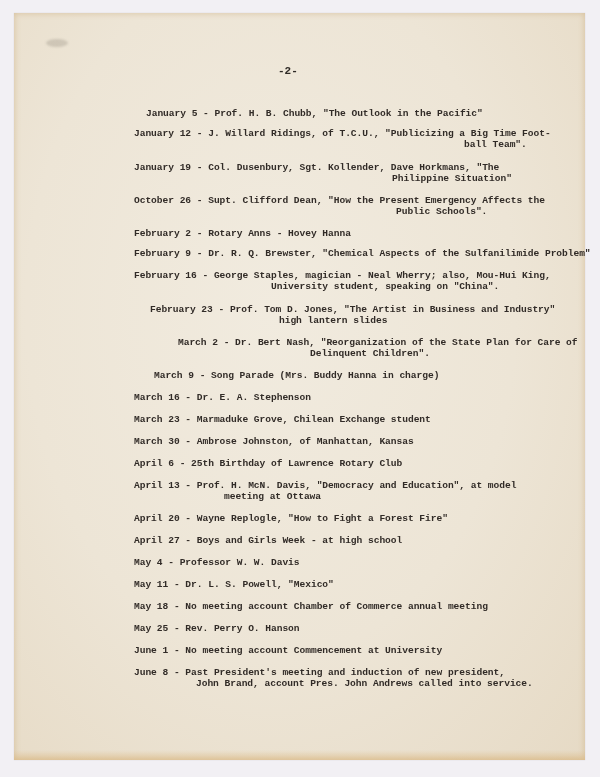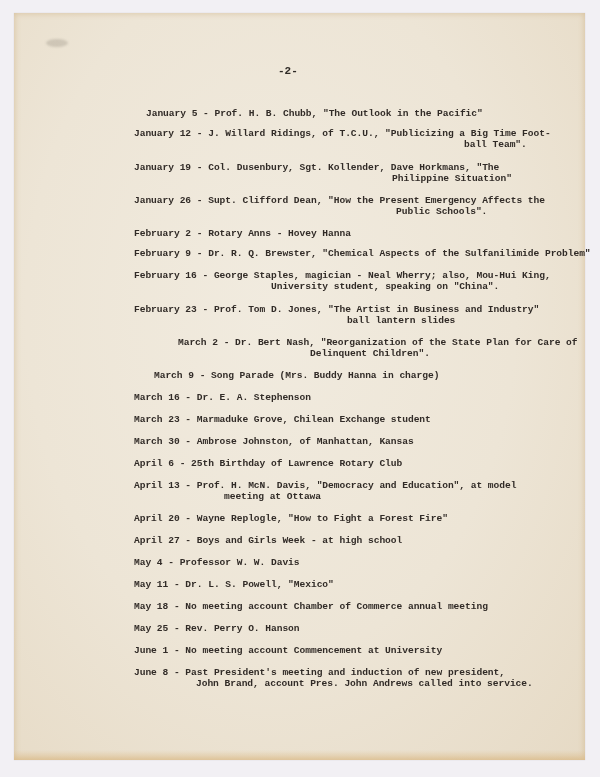--- a/index.html
+++ b/index.html
@@ -71,25 +71,25 @@
 </head>
 <body>
 
 <div class="page">
   <div class="smudge"></div>
   <div class="page-number">-2-</div>
   <div class="entries">
       <div class="entry" style="position: absolute; left: 12px; top: 0px;"><span>January 5 - Prof. H. B. Chubb, "The Outlook in the Pacific"</span></div>
       <div class="entry" style="position: absolute; left: 0px; top: 20px;"><span>January 12 - J. Willard Ridings, of T.C.U., "Publicizing a Big Time Foot-</span><span class="cont" style="padding-left: 330px;">ball Team".</span></div>
       <div class="entry" style="position: absolute; left: 0px; top: 54px;"><span>January 19 - Col. Dusenbury, Sgt. Kollender, Dave Horkmans, "The</span><span class="cont" style="padding-left: 258px;">Philippine Situation"</span></div>
-      <div class="entry" style="position: absolute; left: 0px; top: 87px;"><span>January 26 - Supt. Clifford Dean, "How the Present Emergency Affects the</span><span class="cont" style="padding-left: 262px;">Public Schools".</span></div>
+      <div class="entry" style="position: absolute; left: 0px; top: 87px;"><span>October 26 - Supt. Clifford Dean, "How the Present Emergency Affects the</span><span class="cont" style="padding-left: 262px;">Public Schools".</span></div>
       <div class="entry" style="position: absolute; left: 0px; top: 120px;"><span>February 2 - Rotary Anns - Hovey Hanna</span></div>
       <div class="entry" style="position: absolute; left: 0px; top: 140px;"><span>February 9 - Dr. R. Q. Brewster, "Chemical Aspects of the Sulfanilimide Problem"</span></div>
       <div class="entry" style="position: absolute; left: 0px; top: 162px;"><span>February 16 - George Staples, magician - Neal Wherry; also, Mou-Hui King,</span><span class="cont" style="padding-left: 137px;">University student, speaking on "China".</span></div>
-      <div class="entry" style="position: absolute; left: 0px; top: 196px; text-align: center;"><span>February 23 - Prof. Tom D. Jones, "The Artist in Business and Industry"</span><span class="cont" style="padding-left: 129px;">ball lantern slides</span></div>
+      <div class="entry" style="position: absolute; left: 16px; top: 196px;"><span>February 23 - Prof. Tom D. Jones, "The Artist in Business and Industry"</span><span class="cont" style="padding-left: 129px;">high lantern slides</span></div>
       <div class="entry" style="position: absolute; left: 0px; top: 229px; margin-left: 44px;"><span>March 2 - Dr. Bert Nash, "Reorganization of the State Plan for Care of</span><span class="cont" style="padding-left: 132px;">Delinquent Children".</span></div>
       <div class="entry" style="position: absolute; left: 0px; top: 262px; padding-left: 20px;"><span>March 9 - Song Parade (Mrs. Buddy Hanna in charge)</span></div>
       <div class="entry" style="position: absolute; left: 0px; top: 284px;"><span>March 16 - Dr. E. A. Stephenson</span></div>
       <div class="entry" style="position: absolute; left: 0px; top: 306px;"><span>March 23 - Marmaduke Grove, Chilean Exchange student</span></div>
       <div class="entry" style="position: absolute; left: 0px; top: 328px; text-align: right;"><span>March 30 - Ambrose Johnston, of Manhattan, Kansas</span></div>
       <div class="entry" style="position: absolute; left: 0px; top: 350px;"><span>April 6 - 25th Birthday of Lawrence Rotary Club</span></div>
       <div class="entry" style="position: absolute; left: 0px; top: 372px;"><span>April 13 - Prof. H. McN. Davis, "Democracy and Education", at model</span><span class="cont" style="padding-left: 90px;">meeting at Ottawa</span></div>
       <div class="entry" style="position: absolute; left: 0px; top: 405px;"><span>April 20 - Wayne Replogle, "How to Fight a Forest Fire"</span></div>
       <div class="entry" style="position: absolute; left: 0px; top: 427px;"><span>April 27 - Boys and Girls Week - at high school</span></div>
       <div class="entry" style="position: absolute; left: 0px; top: 449px;"><span>May 4 - Professor W. W. Davis</span></div>

